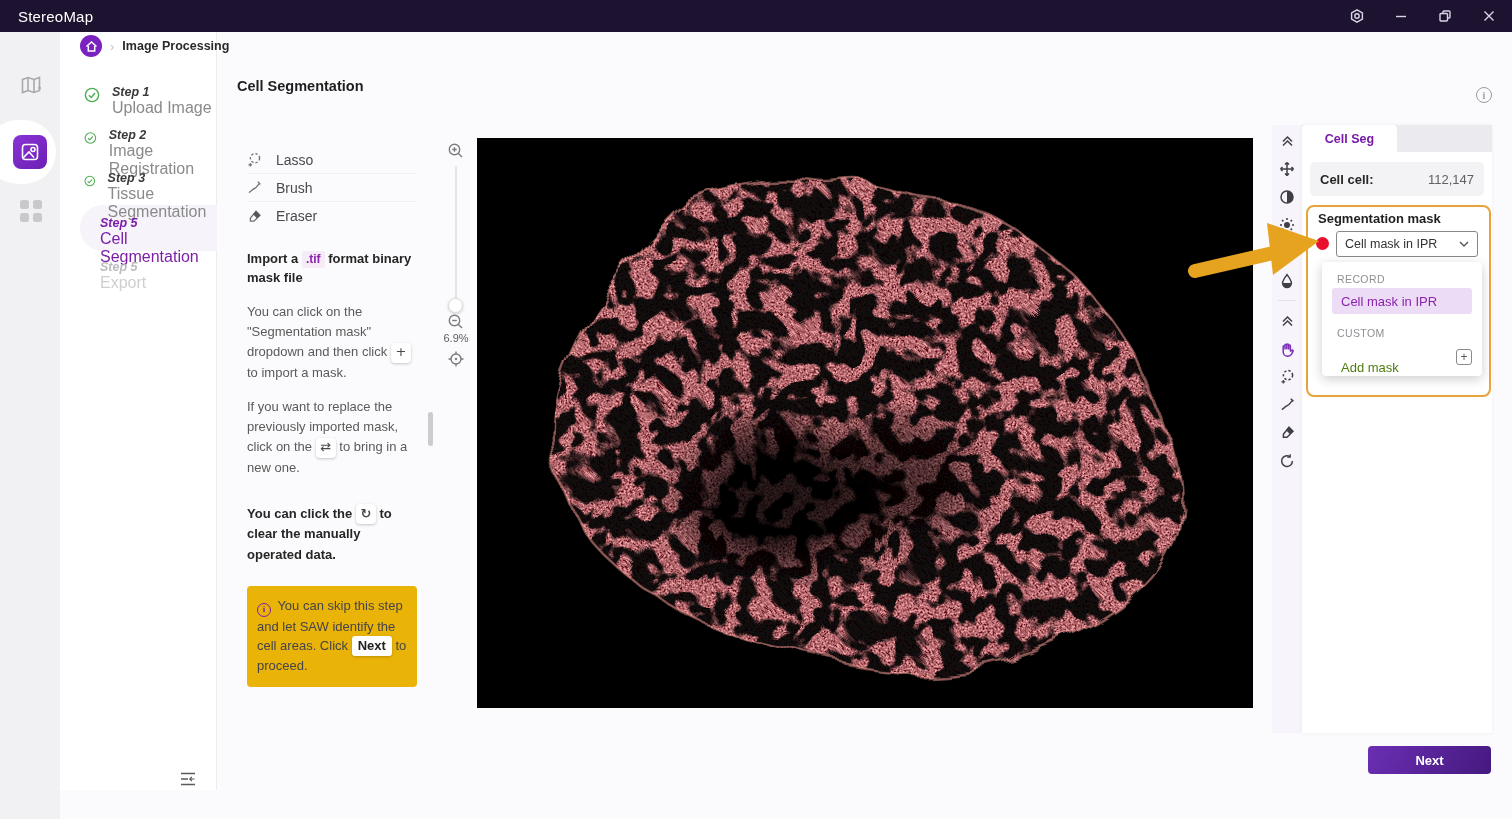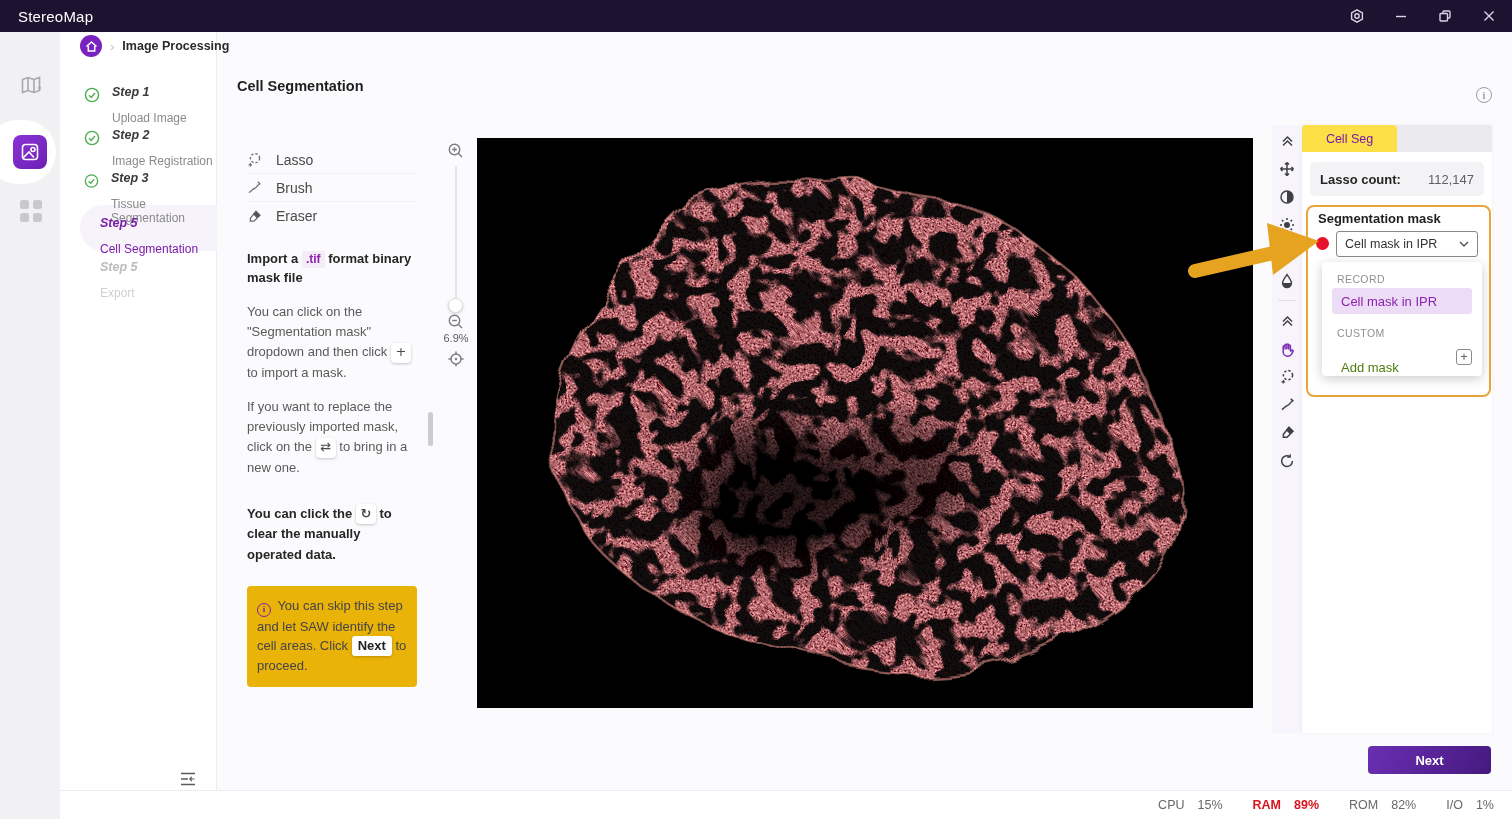--- a/index.html
+++ b/index.html
@@ -22,21 +22,21 @@
   .apps-grid span { background:#c9c9cc; border-radius:2.5px; }
   .rail-pill { position:absolute; left:-14px; top:88px; width:70px; height:64px; background:#ffffff; border-radius:32px; }
   .rail-tile { position:absolute; left:13px; top:103px; width:34px; height:34px; border-radius:8px; background:linear-gradient(140deg,#8a33d6,#6c1fb4); display:flex; align-items:center; justify-content:center; cursor:pointer; }
 
   
   .steps-panel { position:absolute; left:60px; top:32px; width:157px; height:758px; background:#ffffff; border-right:1px solid #ededf0; z-index:20; }
   .step-active-bg { position:absolute; left:20px; top:173px; width:137px; height:46px; background:#f6f3fa; border-radius:23px 0 0 23px; }
   .step-row { position:absolute; left:24px; display:flex; gap:12px; cursor:pointer; }
   .step-row .step-check { margin-top:2px; }
   .step-label { font-size:12.5px; font-weight:bold; color:#3a3a3a; line-height:1.15;font-style:italic; }
-  .step-sub { font-size:12px; color:#8a8a8a; margin-top:12px; }
+  .step-sub { font-size:16px; color:#8a8a8a; margin-top:0; }
   .step-1 { top:53px; } .step-2 { top:96px; } .step-3 { top:139px; }
   .step-4 { top:184px; left:40px; } .step-5 { top:228px; left:40px; cursor:default; }
   .step-4 .step-label, .step-4 .step-sub { color:#7c1fa8; }
   .step-5 .step-label { color:#bcbcbf; } .step-5 .step-sub { color:#cfcfd2; }
   .collapse-btn { position:absolute; left:118px; top:738px; width:20px; height:18px; cursor:pointer; }
 
   
   .breadcrumb { position:absolute; left:80px; top:35px; display:flex; align-items:center; gap:8px; z-index:40; }
   .home-btn { width:22px; height:22px; border-radius:50%; background:#7a22c0; display:flex; align-items:center; justify-content:center; cursor:pointer; }
   .crumb-sep { color:#c3c3c8; font-size:13px; }
@@ -79,21 +79,21 @@
   
   .right-strip { position:absolute; left:1272px; top:125px; width:30px; height:608px; background:#f7f5fb; display:flex; flex-direction:column; align-items:center; padding-top:7px; gap:11px; }
   .rs-btn { width:17px; height:17px; display:flex; align-items:center; justify-content:center; cursor:pointer; flex:0 0 auto; }
   .rs-btn svg { stroke:#3f3f46; fill:none; stroke-width:1.5; }
   .rs-btn.active svg { stroke:#7b2fb8; }
   .rs-div { width:18px; height:1px; background:#e2e0ea; flex:0 0 auto; }
 
   
   .right-panel { position:absolute; left:1302px; top:125px; width:190px; height:608px; background:#ffffff; box-shadow:0 0 4px rgba(0,0,0,.05); }
   .tabbar { position:absolute; left:0; top:0; width:190px; height:27px; background:#ebebef; }
-  .tab-active { position:absolute; left:0; top:0; width:95px; height:27px; background:#fde047; border-radius:4px 4px 0 0; display:flex; align-items:center; justify-content:center; font-size:12.5px; font-weight:normal; color:#7719aa; cursor:pointer; }
+  .tab-active { position:absolute; left:0; top:0; width:95px; height:27px; background:#ffffff; border-radius:4px 4px 0 0; display:flex; align-items:center; justify-content:center; font-size:12.5px; font-weight:bold; color:#7719aa; cursor:pointer; }
   .cellcount { position:absolute; left:8px; top:37px; width:174px; height:34px; background:#f3f3f5; border-radius:5px; display:flex; align-items:center; justify-content:space-between; padding:0 10px; }
   .cc-label { font-size:13px; font-weight:bold; color:#262626; }
   .cc-value { font-size:13px; color:#5f5f64; }
   .mask-label { position:absolute; left:16px; top:86px; font-size:13px; font-weight:bold; color:#1f1f1f; }
   .mask-dot { position:absolute; left:14px; top:112px; width:13px; height:13px; border-radius:50%; background:#e8112d; cursor:pointer; }
   .mask-select { position:absolute; left:34px; top:106px; width:142px; height:26px; background:#fff; border:1px solid #8a8886; border-radius:3px; display:flex; align-items:center; justify-content:space-between; padding:0 8px; cursor:pointer; }
   .mask-select .ms-val { font-size:12.5px; color:#333; }
   .mask-menu { position:absolute; left:20px; top:137px; width:160px; height:114px; background:#fff; border-radius:4px; box-shadow:0 3px 12px rgba(0,0,0,.2); z-index:5; }
   .menu-caption { position:absolute; left:15px; font-size:10.5px; color:#8f8f94; letter-spacing:.4px; }
   .cap-record { top:11px; } .cap-custom { top:65px; }
@@ -443,21 +443,21 @@
           <path d="M11.2 1.2v3h-3" stroke-width="1.3"></path>
         </svg>
     </div>
   </div>
 
   <div class="right-panel">
     <div class="tabbar">
       <div class="tab-active">Cell Seg</div>
     </div>
     <div class="cellcount">
-      <span class="cc-label">Lasso count:</span>
+      <span class="cc-label">Cell cell:</span>
       <span class="cc-value">112,147</span>
     </div>
     <div class="mask-label">Segmentation mask</div>
     <div class="mask-dot"></div>
     <div class="mask-select">
       <span class="ms-val">Cell mask in IPR</span>
       <svg width="10" height="6" viewBox="0 0 10 6" stroke="#555" fill="none" stroke-width="1.4">
           <path d="M1 1 5 5 9 1"></path>
         </svg>
     </div>
@@ -473,32 +473,14 @@
   </div>
 
   <div class="callout-frame"></div>
   <svg class="arrow-overlay" viewBox="0 0 140 78">
     <path d="M10 58 88 40" stroke="#e6a31f" stroke-width="14" stroke-linecap="round" fill="none"></path>
     <path d="M82 10 L134 28 L88 62 Z" fill="#e6a31f"></path>
   </svg>
 
   <div class="next-btn">Next</div>
 
-  <div class="statusbar">
-    <div class="stat">
-      <span>CPU</span>
-      <span>15%</span>
-    </div>
-    <div class="stat alert">
-      <span>RAM</span>
-      <span>89%</span>
-    </div>
-    <div class="stat">
-      <span>ROM</span>
-      <span>82%</span>
-    </div>
-    <div class="stat">
-      <span>I/O</span>
-      <span>1%</span>
-    </div>
-  </div>
 
 </div>
 
 </body></html>

